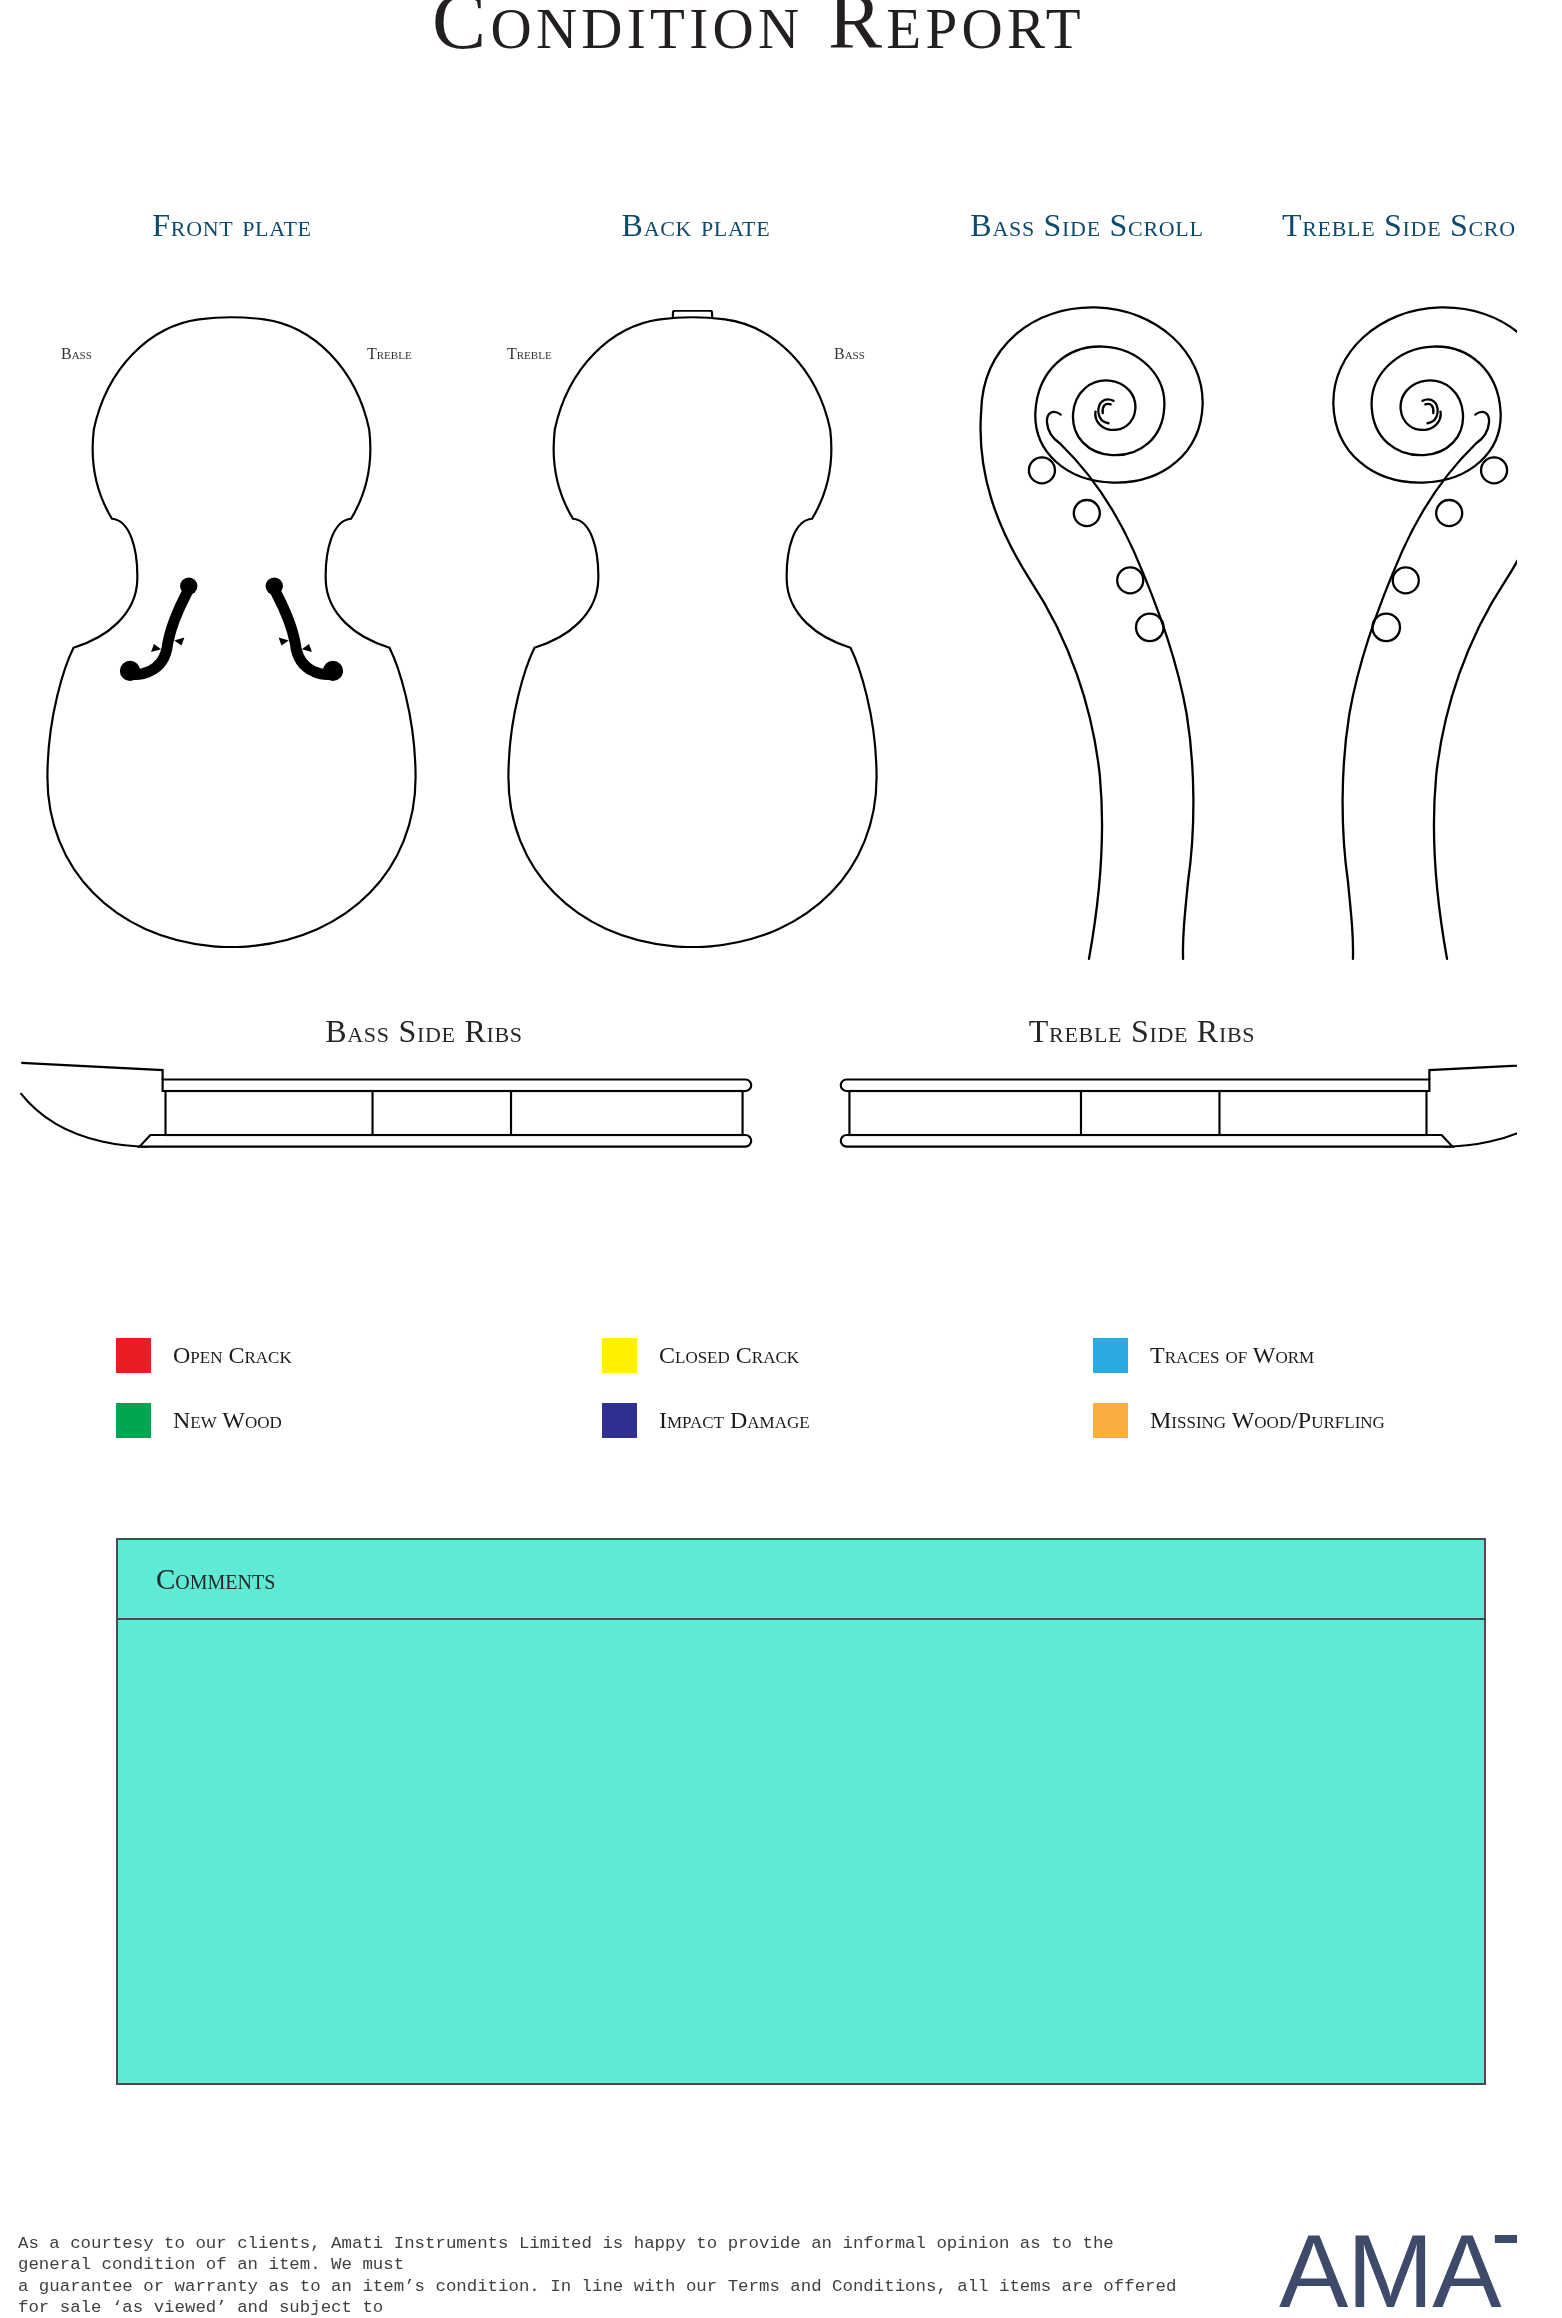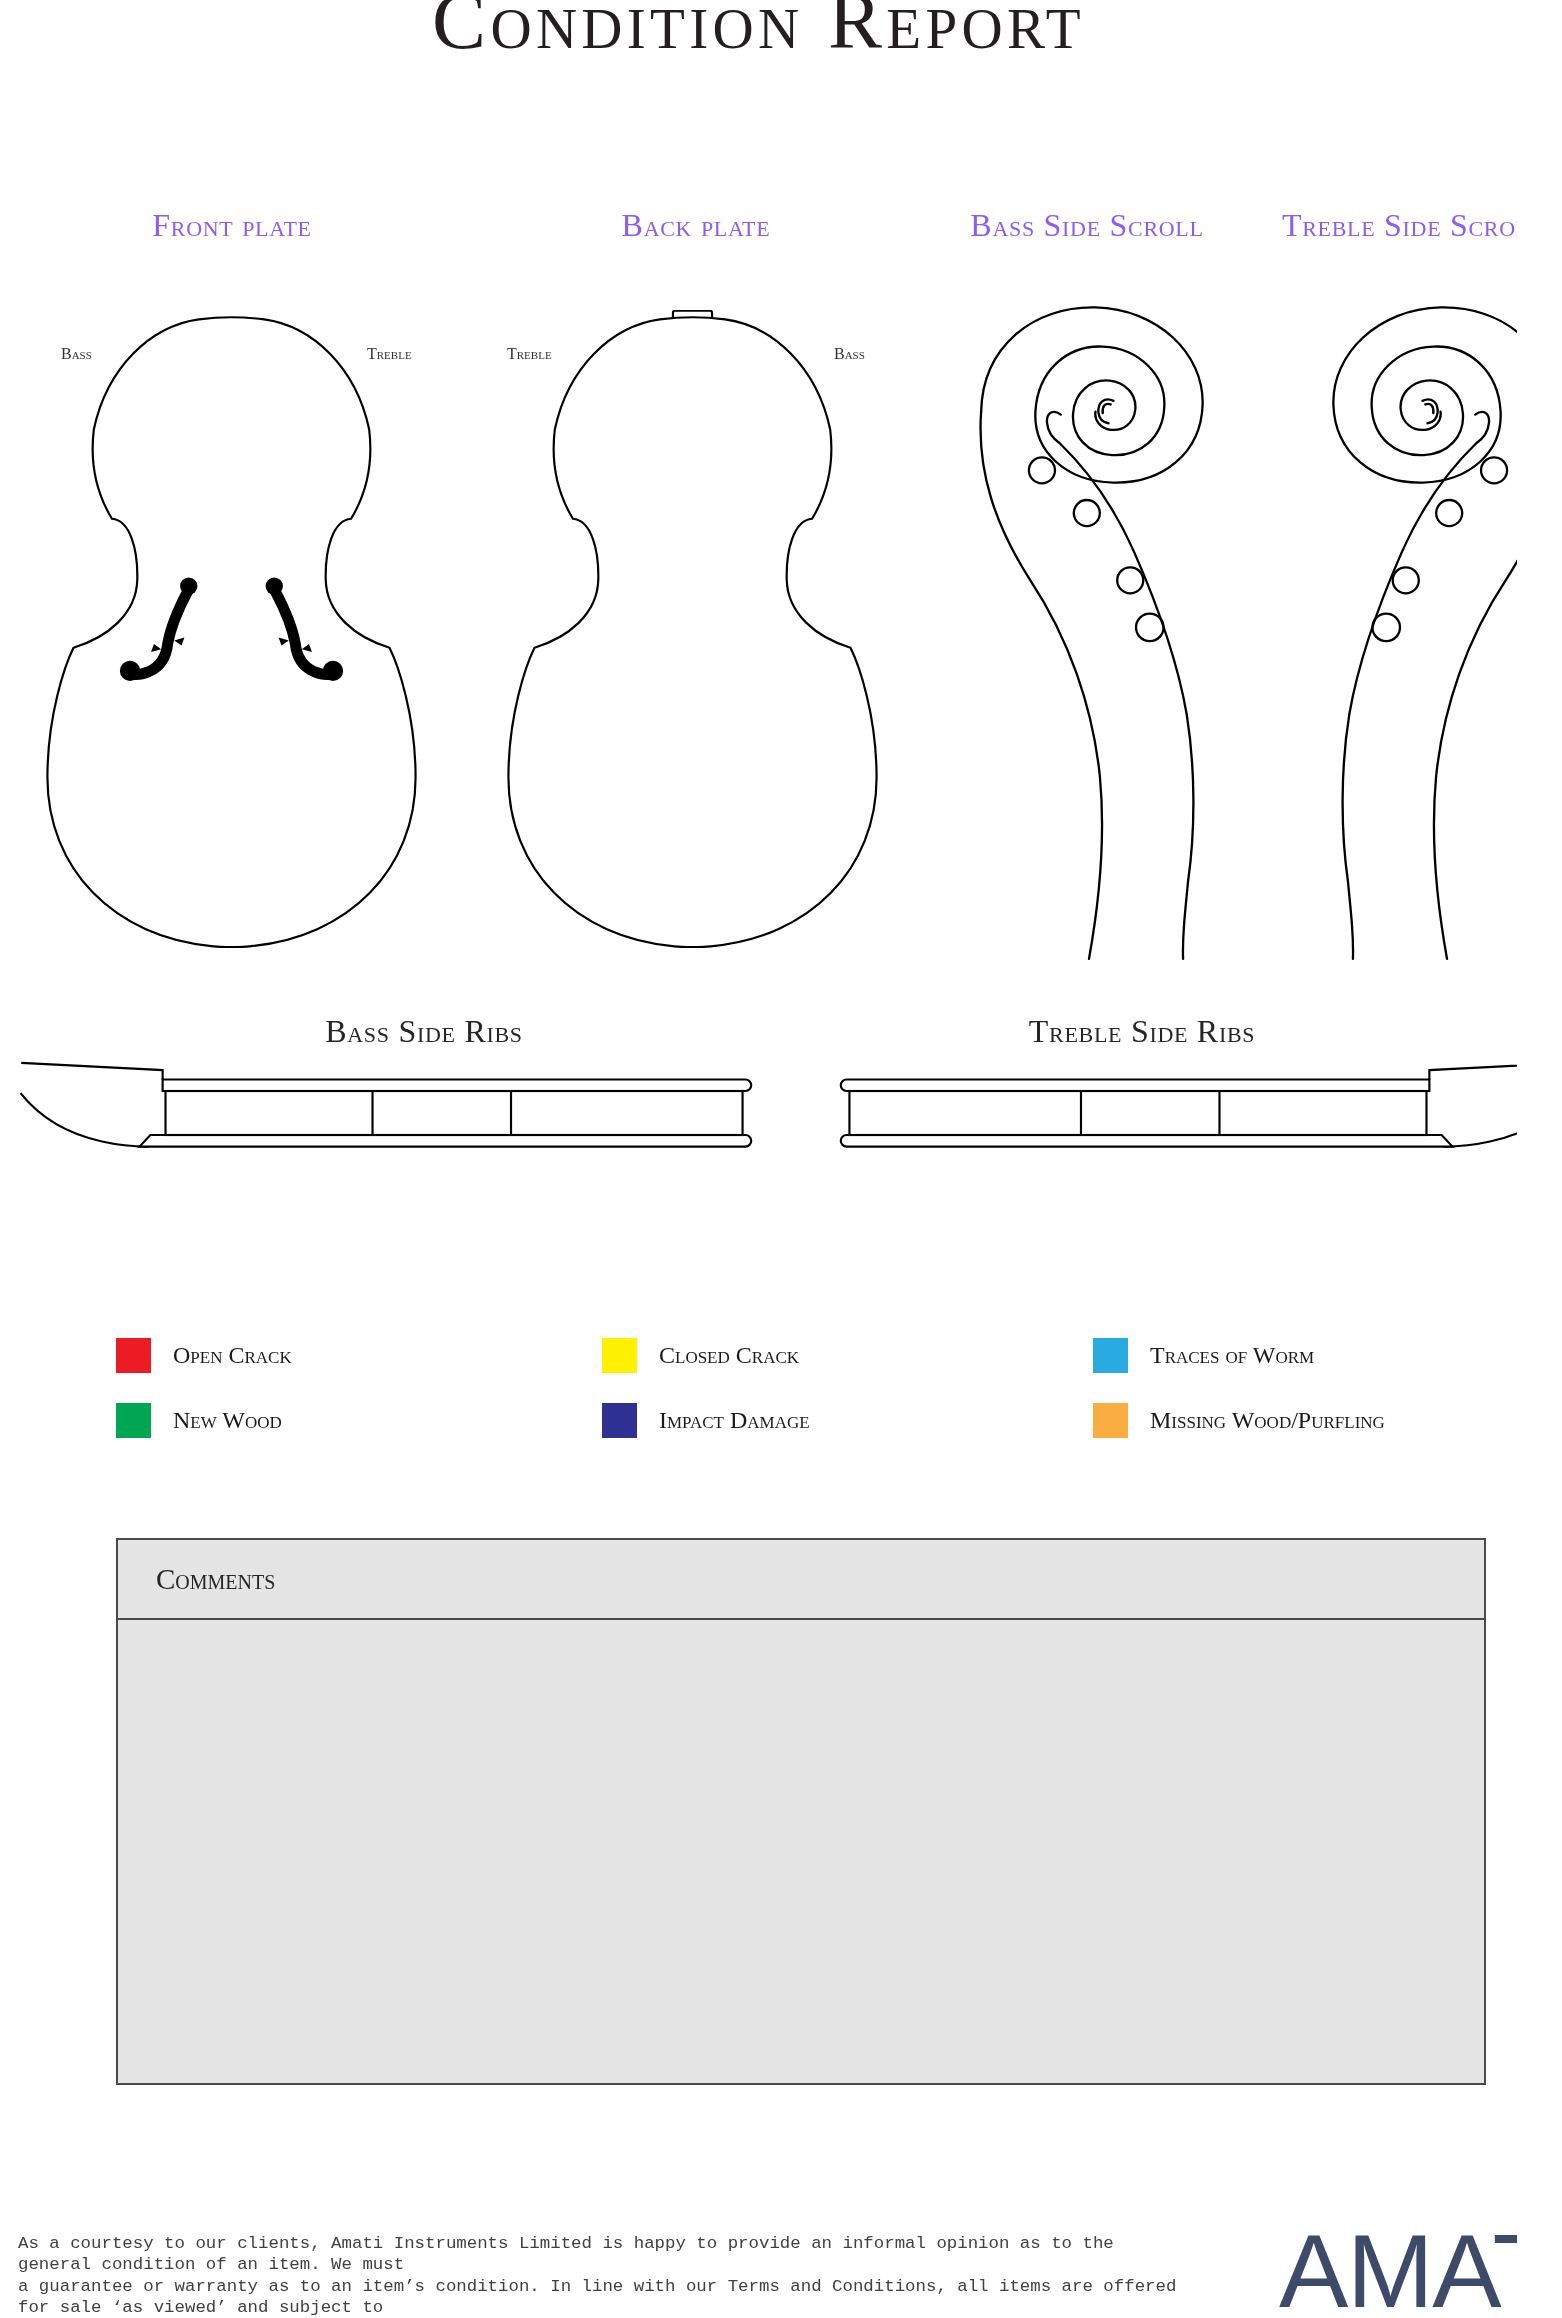--- a/index.html
+++ b/index.html
@@ -3,29 +3,29 @@
 <meta charset="utf-8">
 <style>
   html,body{margin:0;padding:0;background:#ffffff;}
   .page{position:relative;width:1517px;height:2319px;background:#ffffff;overflow:hidden;
         font-family:"Liberation Serif",serif;color:#262626;}
   .sc{font-variant:small-caps;font-family:"Liberation Serif",serif;}
   .abs{position:absolute;}
   .center{transform:translateX(-50%);}
   .page-title{top:-19px;left:0;width:100%;text-align:center;font-size:81px;letter-spacing:4.3px;
               line-height:1;color:#231f20;white-space:nowrap;}
-  .sec-head{top:209px;font-size:32px;line-height:1;letter-spacing:0.7px;color:#8b5cf6;white-space:nowrap;}
+  .sec-head{top:209px;font-size:32px;line-height:1;letter-spacing:0.7px;color:#0c4a6e;white-space:nowrap;}
   .ribs-head{top:1015px;font-size:32px;line-height:1;letter-spacing:0.7px;color:#262626;white-space:nowrap;}
   .side-label{top:346px;font-size:16px;line-height:1;color:#333;white-space:nowrap;}
   svg{display:block;}
   .legend-item{position:absolute;height:35px;}
   .swatch{position:absolute;left:0;top:0;width:35px;height:35px;}
   .legend-label{position:absolute;left:57px;top:0;line-height:35px;font-size:24px;color:#1a1a1a;white-space:nowrap;text-align:center;}
   .comments-box{position:absolute;left:116px;top:1538px;width:1370px;height:547px;
-                border:2.2px solid #4a4a4a;box-sizing:border-box;background:#e5e5e5;}
+                border:2.2px solid #4a4a4a;box-sizing:border-box;background:#5eead4;}
   .comments-header{height:80px;border-bottom:2.2px solid #4a4a4a;box-sizing:border-box;
                    font-size:29px;line-height:78px;padding-left:38px;color:#262626;}
   .comments-body{padding:13px 11px 0 11px;font-family:"Liberation Sans",sans-serif;
                  font-weight:700;font-size:29px;color:#1b2c20;}
   .footer-text{left:18px;top:2233px;width:1160px;font-family:Liberation Mono, monospace;
                font-size:17.4px;line-height:21.4px;color:#404040;}
   .brand{left:1279px;top:2219px;font-family:"Liberation Sans",sans-serif;font-weight:400;
          font-size:104px;line-height:1;letter-spacing:-1.4px;white-space:nowrap;}
 </style>
 </head>

